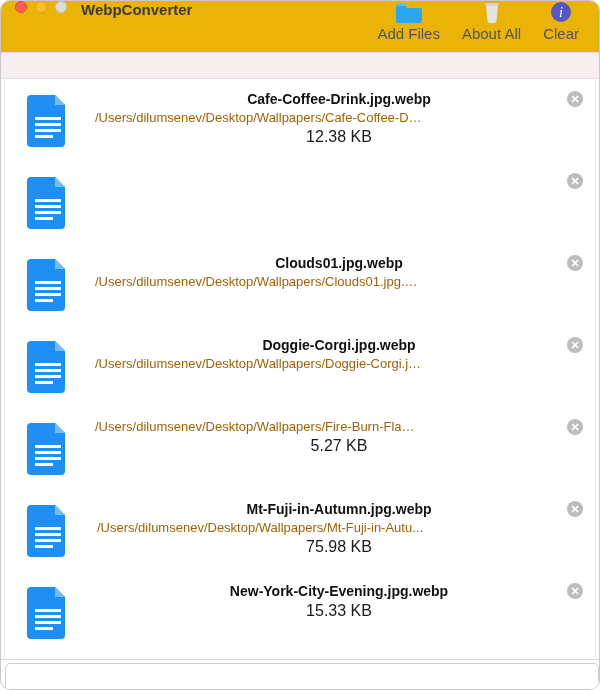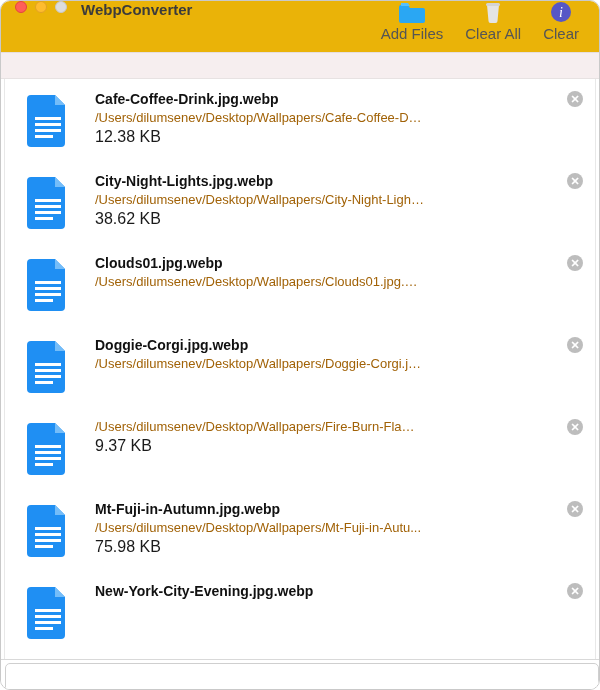--- a/index.html
+++ b/index.html
@@ -39,21 +39,21 @@
     background: #fff;
     border-left:1px solid #e8e8e8; border-right:1px solid #e8e8e8;
     margin: 0 3px;
   }
   .row {
     display: flex; align-items: flex-start;
     padding: 12px 12px 14px 20px;
     position: relative;
   }
   .doc-icon { width: 46px; height: 52px; flex-shrink: 0; margin-right: 24px; margin-top:4px;}
-  .info { flex: 1; min-width: 0; }
+  .info { flex: 1; min-width: 0; text-align: center; }
   .fname { font-size: 14px; font-weight: 700; color:#111; margin-bottom:3px;}
   .fpath { font-size: 13px; color:#a16207; white-space: nowrap; overflow:hidden; text-overflow:ellipsis; max-width: 330px; margin-bottom:3px;}
   .fsize { font-size: 16px; color:#1a1a1a;}
   .del {
     width:16px; height:16px; border-radius:50%;
     background:#bdbdbd; color:#fff;
     display:flex; align-items:center; justify-content:center;
     font-size:11px; font-weight:700;
     position:absolute; right:12px; top:12px; cursor:pointer;
     line-height:1;
@@ -106,21 +106,21 @@
       </div>
       <div class="lbl">Add Files</div>
     </div>
     <div class="tool-item">
       <div class="tool-icon">
         <svg viewBox="0 0 26 22">
             <path fill="#e4e4e4" d="M7 4h12l-1.5 16a2 2 0 0 1-2 2h-5a2 2 0 0 1-2-2z"></path>
             <rect fill="#d4d4d4" x="6" y="2" width="14" height="3" rx="1.5"></rect>
           </svg>
       </div>
-      <div class="lbl">Clear All</div>
+      <div class="lbl">About All</div>
     </div>
     <div class="tool-item">
       <div class="tool-icon">
         <svg viewBox="0 0 26 22">
             <circle cx="13" cy="11" r="10" fill="#5657c6"></circle>
             <text x="13" y="16" text-anchor="middle" font-family="Georgia" font-style="italic" font-size="14" fill="#fff">i</text>
           </svg>
       </div>
       <div class="lbl">Clear</div>
     </div>
@@ -150,25 +150,20 @@
     </div>
     <div class="row">
       <div class="doc-icon"><svg viewBox="0 0 46 52">
   <path fill="#1f8ff3" d="M6 0h24l10 10v38a4 4 0 0 1-4 4H6a4 4 0 0 1-4-4V4a4 4 0 0 1 4-4z"></path>
   <path fill="#74bdf9" d="M30 0l10 10H30z"></path>
   <rect x="10" y="22" width="26" height="3" fill="#fff"></rect>
   <rect x="10" y="28" width="26" height="3" fill="#fff"></rect>
   <rect x="10" y="34" width="26" height="3" fill="#fff"></rect>
   <rect x="10" y="40" width="18" height="3" fill="#fff"></rect>
 </svg></div>
-     <div class="info">
-       <div class="fname">City-Night-Lights.jpg.webp</div>
-       <div class="fpath">/Users/dilumsenev/Desktop/Wallpapers/City-Night-Light...</div>
-       <div class="fsize">38.62 KB</div>
-     </div>
      <div class="del">
        <span>✕</span>
      </div>
     </div>
     <div class="row">
       <div class="doc-icon"><svg viewBox="0 0 46 52">
   <path fill="#1f8ff3" d="M6 0h24l10 10v38a4 4 0 0 1-4 4H6a4 4 0 0 1-4-4V4a4 4 0 0 1 4-4z"></path>
   <path fill="#74bdf9" d="M30 0l10 10H30z"></path>
   <rect x="10" y="22" width="26" height="3" fill="#fff"></rect>
   <rect x="10" y="28" width="26" height="3" fill="#fff"></rect>
@@ -204,21 +199,21 @@
       <div class="doc-icon"><svg viewBox="0 0 46 52">
   <path fill="#1f8ff3" d="M6 0h24l10 10v38a4 4 0 0 1-4 4H6a4 4 0 0 1-4-4V4a4 4 0 0 1 4-4z"></path>
   <path fill="#74bdf9" d="M30 0l10 10H30z"></path>
   <rect x="10" y="22" width="26" height="3" fill="#fff"></rect>
   <rect x="10" y="28" width="26" height="3" fill="#fff"></rect>
   <rect x="10" y="34" width="26" height="3" fill="#fff"></rect>
   <rect x="10" y="40" width="18" height="3" fill="#fff"></rect>
 </svg></div>
      <div class="info">
        <div class="fpath">/Users/dilumsenev/Desktop/Wallpapers/Fire-Burn-Flame...</div>
-       <div class="fsize">9.37 KB</div>
+       <div class="fsize">5.27 KB</div>
      </div>
      <div class="del">
        <span>✕</span>
      </div>
     </div>
     <div class="row">
       <div class="doc-icon"><svg viewBox="0 0 46 52">
   <path fill="#1f8ff3" d="M6 0h24l10 10v38a4 4 0 0 1-4 4H6a4 4 0 0 1-4-4V4a4 4 0 0 1 4-4z"></path>
   <path fill="#74bdf9" d="M30 0l10 10H30z"></path>
   <rect x="10" y="22" width="26" height="3" fill="#fff"></rect>
@@ -239,20 +234,21 @@
       <div class="doc-icon"><svg viewBox="0 0 46 52">
   <path fill="#1f8ff3" d="M6 0h24l10 10v38a4 4 0 0 1-4 4H6a4 4 0 0 1-4-4V4a4 4 0 0 1 4-4z"></path>
   <path fill="#74bdf9" d="M30 0l10 10H30z"></path>
   <rect x="10" y="22" width="26" height="3" fill="#fff"></rect>
   <rect x="10" y="28" width="26" height="3" fill="#fff"></rect>
   <rect x="10" y="34" width="26" height="3" fill="#fff"></rect>
   <rect x="10" y="40" width="18" height="3" fill="#fff"></rect>
 </svg></div>
      <div class="info">
        <div class="fname">New-York-City-Evening.jpg.webp</div>
+       <div class="fsize">15.33 KB</div>
      </div>
      <div class="del">
        <span>✕</span>
      </div>
     </div>
   </div>
 
 <div class="footer">
   <div class="format-select">
     <span>Webp to JPG</span>

